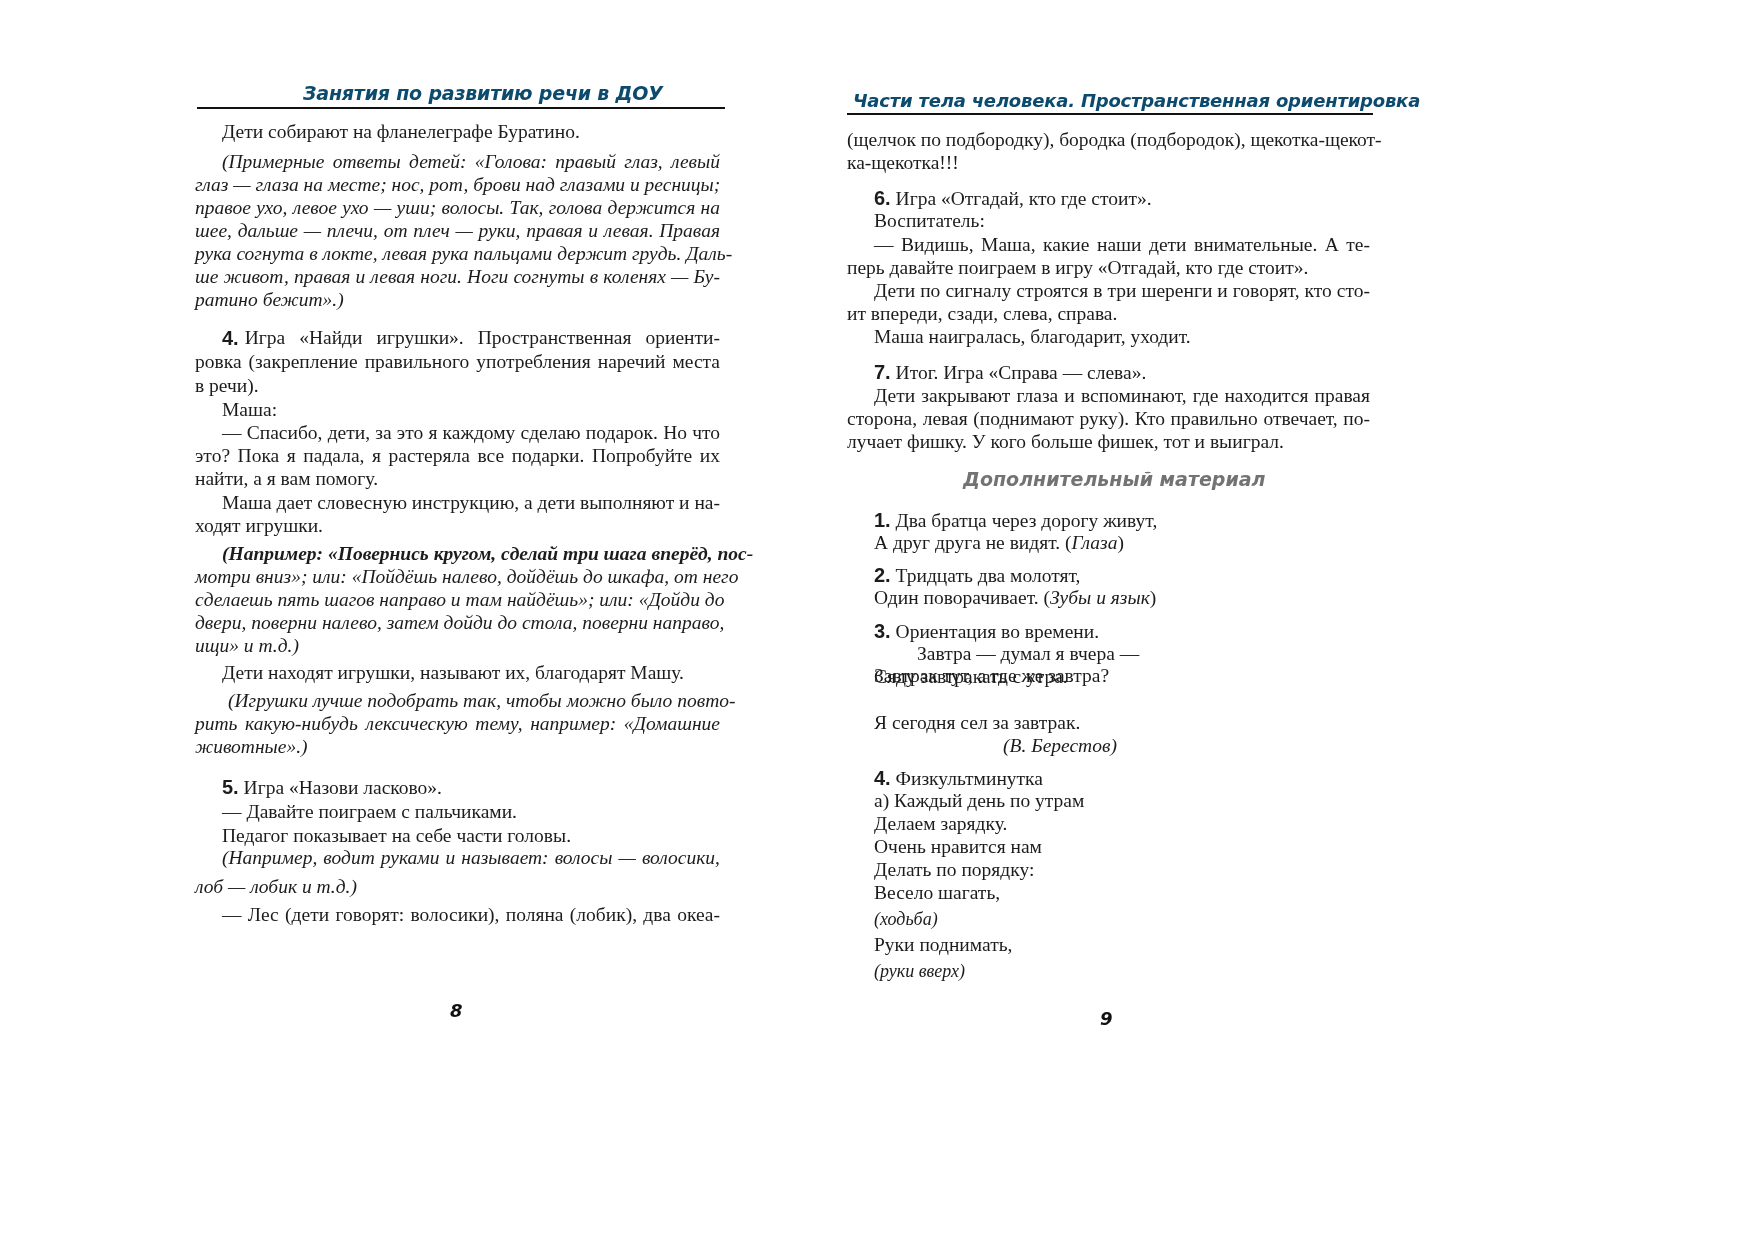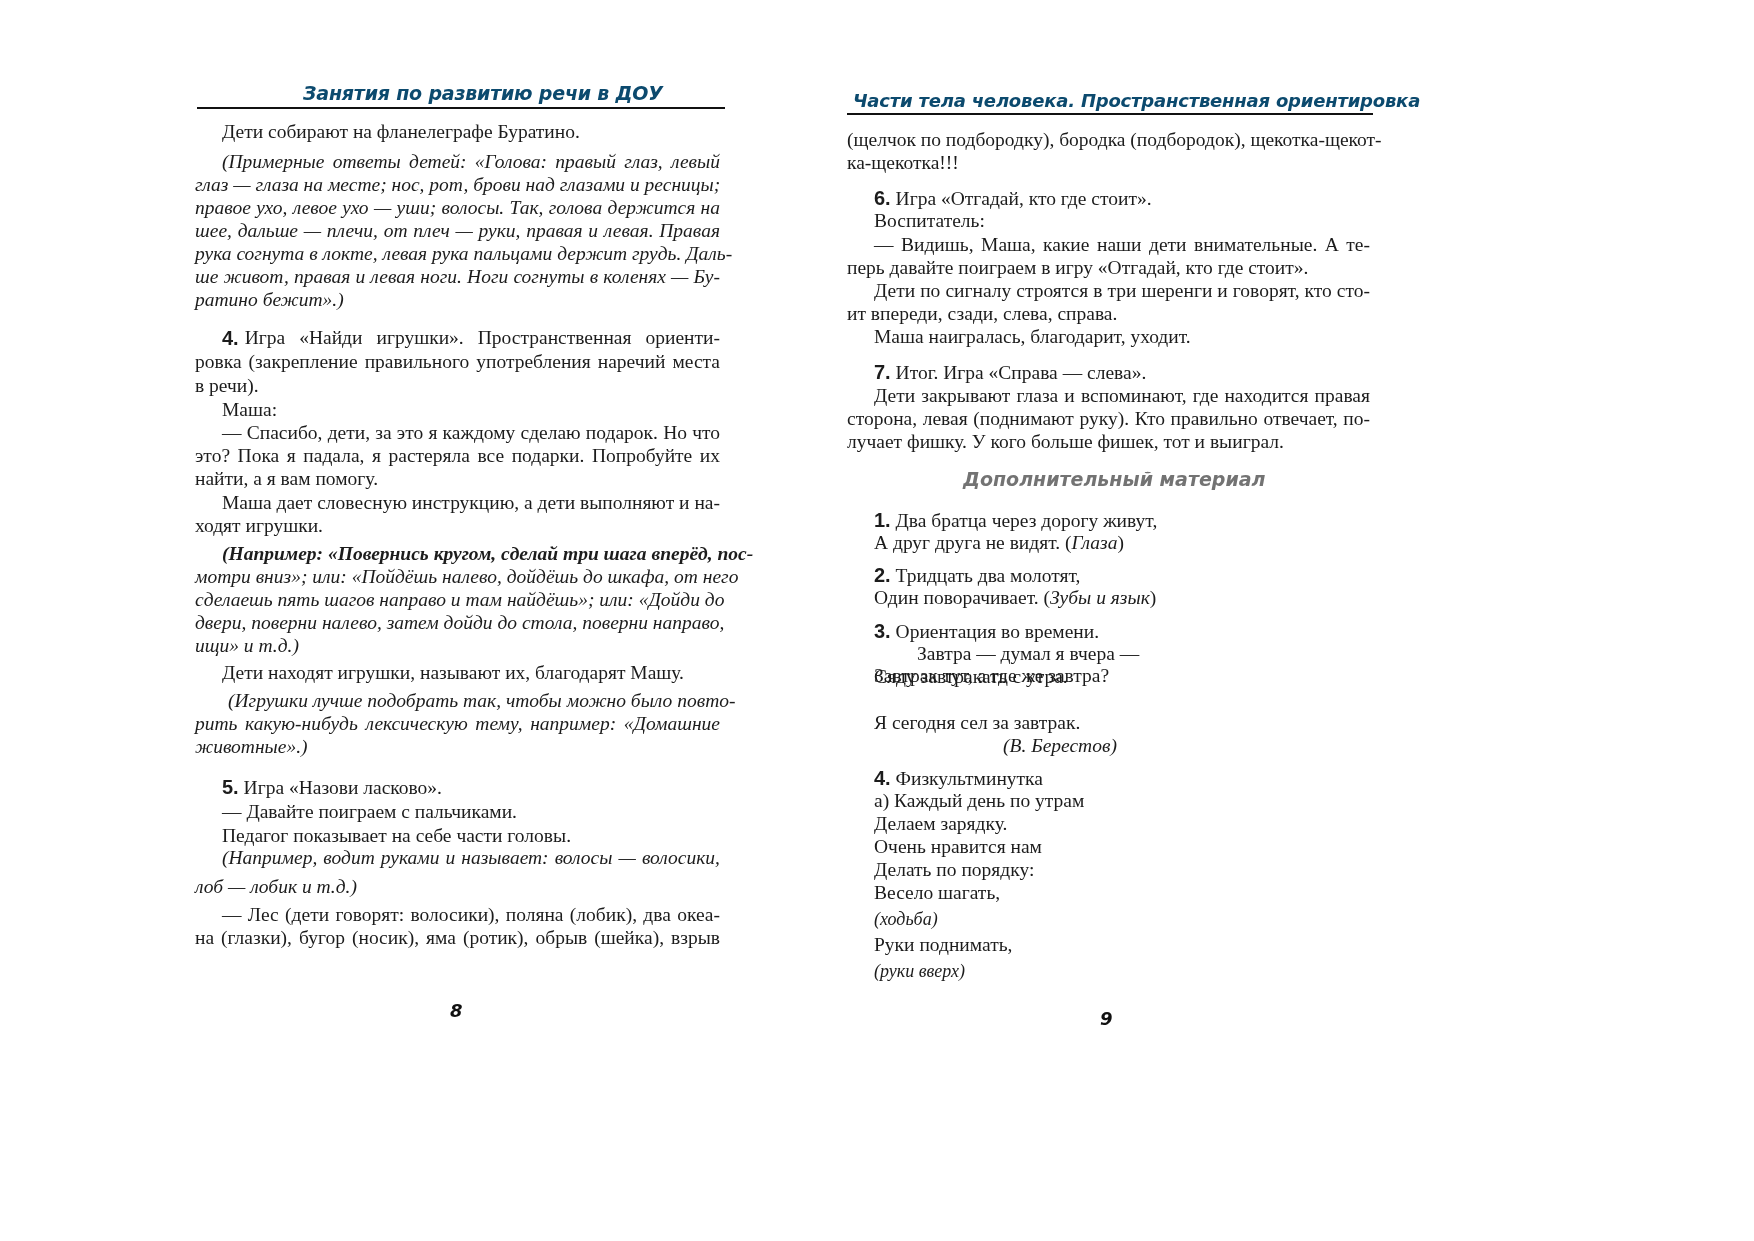--- a/index.html
+++ b/index.html
@@ -72,21 +72,20 @@
 
   <div class="ln" style="left:222px; top:775px;">
     <span class="num">5.</span>
     <span>Игра «Назови ласково».</span>
   </div>
   <div class="ln" style="left:222px; top:800px;">— Давайте поиграем с пальчиками.</div>
   <div class="ln" style="left:222px; top:824px;">Педагог показывает на себе части головы.</div>
   <div class="ln it j" style="left:222px; top:846px; width:498px;">(Например, водит руками и называет: волосы — волосики,</div>
   <div class="ln it" style="left:195px; top:875px;">лоб — лобик и т.д.)</div>
   <div class="ln j" style="left:222px; top:903px; width:498px;">— Лес (дети говорят: волосики), поляна (лобик), два океа-</div>
-  <div class="ln j" style="left:195px; top:926px; width:525px;">на (глазки), бугор (носик), яма (ротик), обрыв (шейка), взрыв</div>
 
   <div class="page-number" style="left:450px; top:1000px;">8</div>
 </div>
 
 <div class="page page-right">
   <div class="running-head" style="left:-24px; top:90px; font-size:18px;">Части тела человека. Пространственная ориентировка</div>
   <div class="head-rule" style="left:-30px; top:113px; width:526px;"></div>
 
   <div class="ln j" style="left:-30px; top:128px; width:523px;">(щелчок по подбородку), бородка (подбородок), щекотка-щекот-</div>
   <div class="ln" style="left:-30px; top:151px;">ка-щекотка!!!</div>

